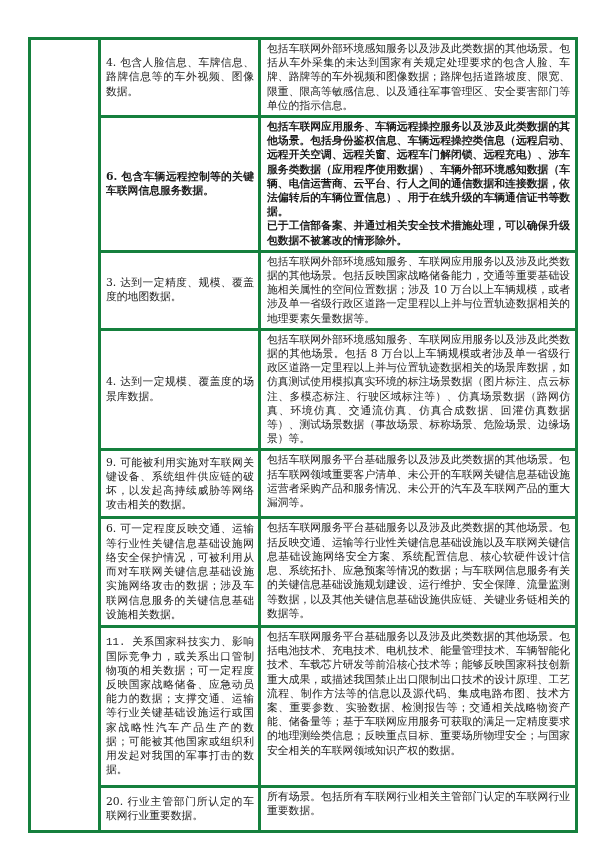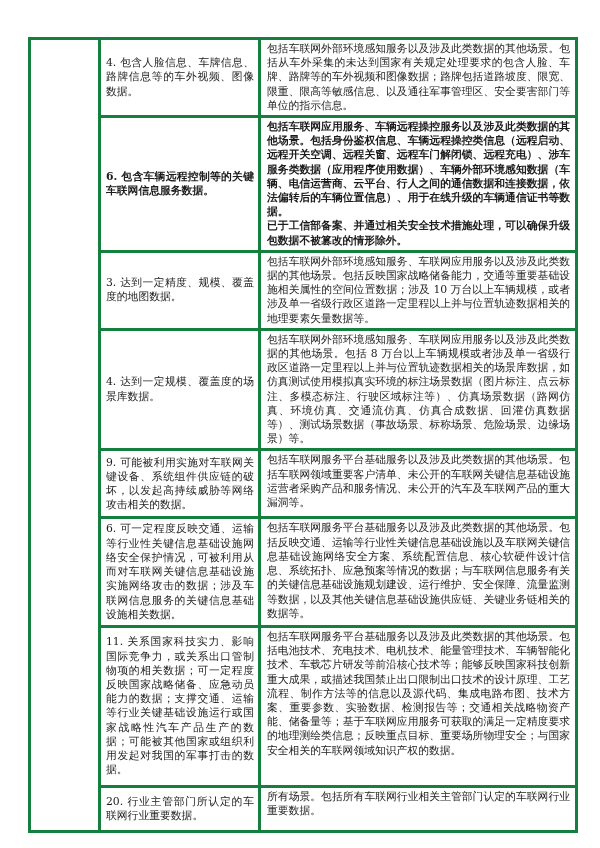--- a/index.html
+++ b/index.html
@@ -50,21 +50,21 @@
     text-align: justify;
     text-justify: inter-character;
     white-space: pre-line;
   }
   tr.r5  td { height: 70px; }
   tr.r6  td { height: 123px; font-weight: bold; }
   tr.r7  td { height: 73px; }
   tr.r8  td { height: 110px; }
   tr.r9  td { height: 68px; }
   tr.r10 td { height: 107px; }
-  tr.r11 td { height: 160px; }
+  tr.r11 td { height: 160px; font-family: Liberation Mono, monospace; }
   tr.r12 td { height: 45px; }
 </style>
 </head>
 <body>
 
 <div class="page">
   <table class="doc-table">
     <tbody>
         <tr class="r5">
       <td class="cat-cell" rowspan="8"></td>

